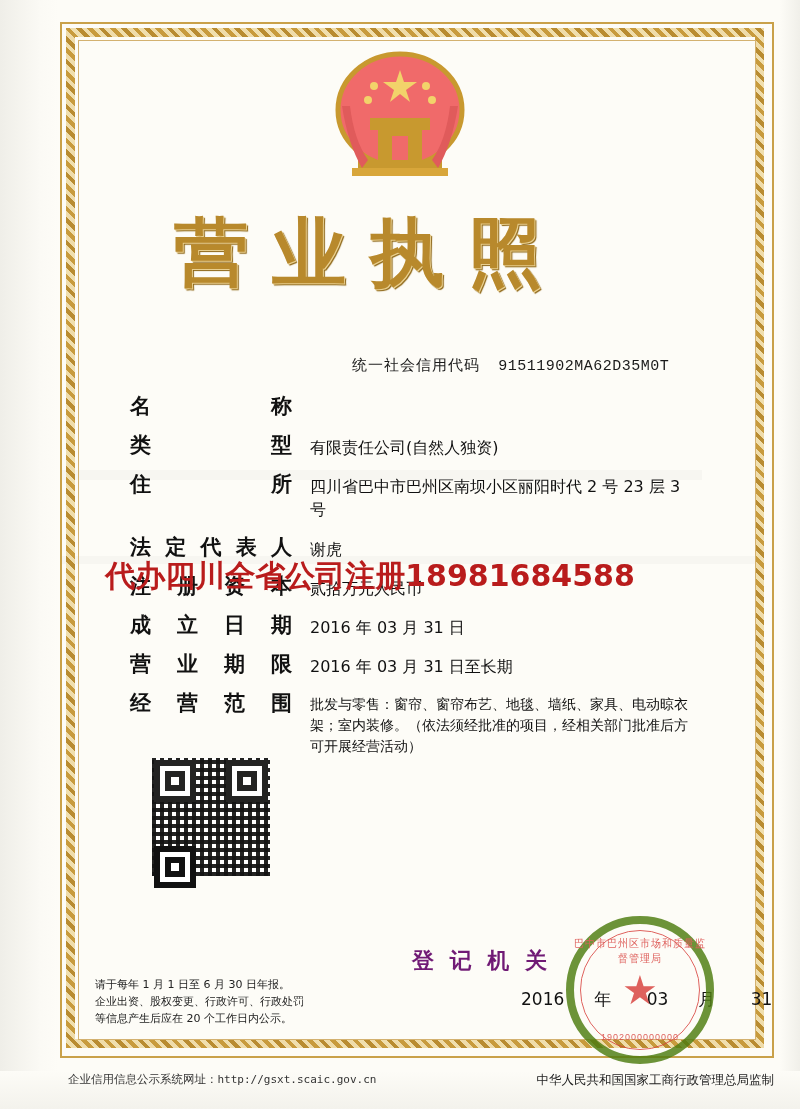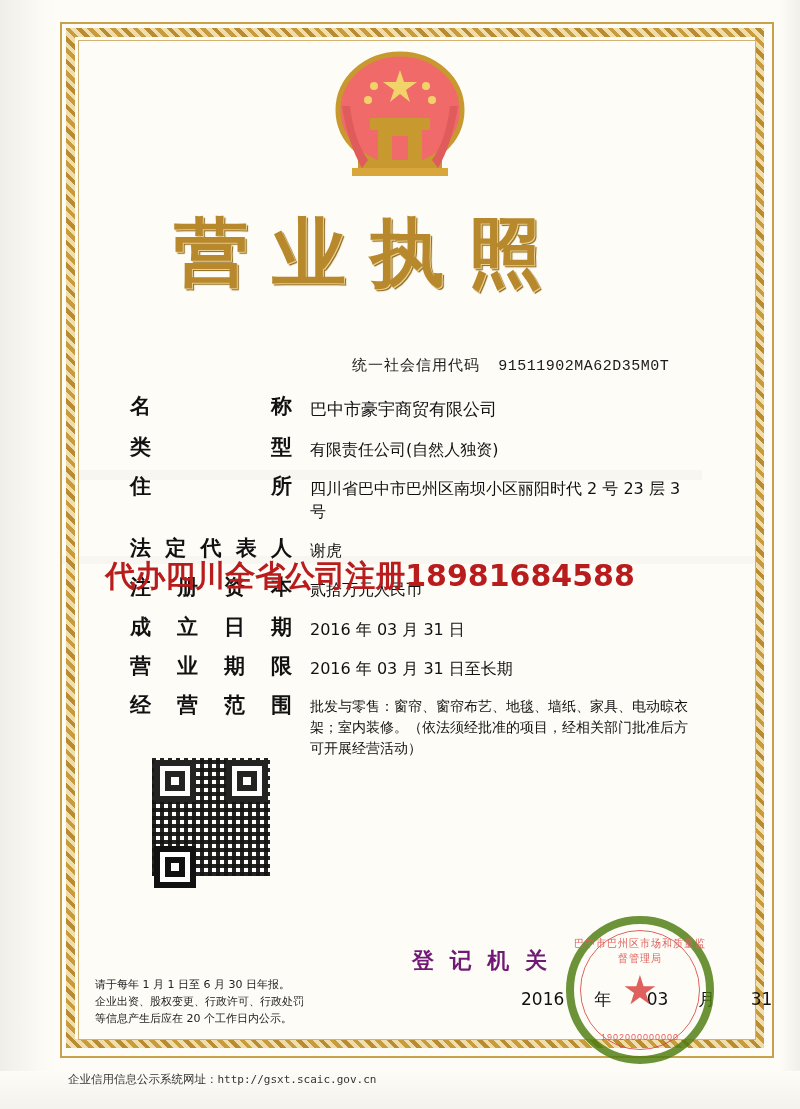--- a/index.html
+++ b/index.html
@@ -371,21 +371,20 @@
     <span class="credit-value">91511902MA62D35M0T</span>
   </div>
 
   <div class="fields">
 
     <div class="field-row row-name">
       <div class="field-label">
         <span>名</span>
         <span>称</span>
       </div>
-      <div class="field-value">巴中市豪宇商贸有限公司</div>
     </div>
 
     <div class="field-row">
       <div class="field-label">
         <span>类</span>
         <span>型</span>
       </div>
       <div class="field-value">有限责任公司(自然人独资)</div>
     </div>
 
@@ -471,14 +470,15 @@
 
   <div class="footer-note">
     <div>请于每年 1 月 1 日至 6 月 30 日年报。</div>
     <div>企业出资、股权变更、行政许可、行政处罚</div>
     <div>等信息产生后应在 20 个工作日内公示。</div>
   </div>
 
   <div class="bottom-left-url">
     <span>企业信用信息公示系统网址：</span><span class="url">http://gsxt.scaic.gov.cn</span>
   </div>
+  <div class="bottom-right-issuer">中华人民共和国国家工商行政管理总局监制</div>
 
 </div>
 
 </body></html>

